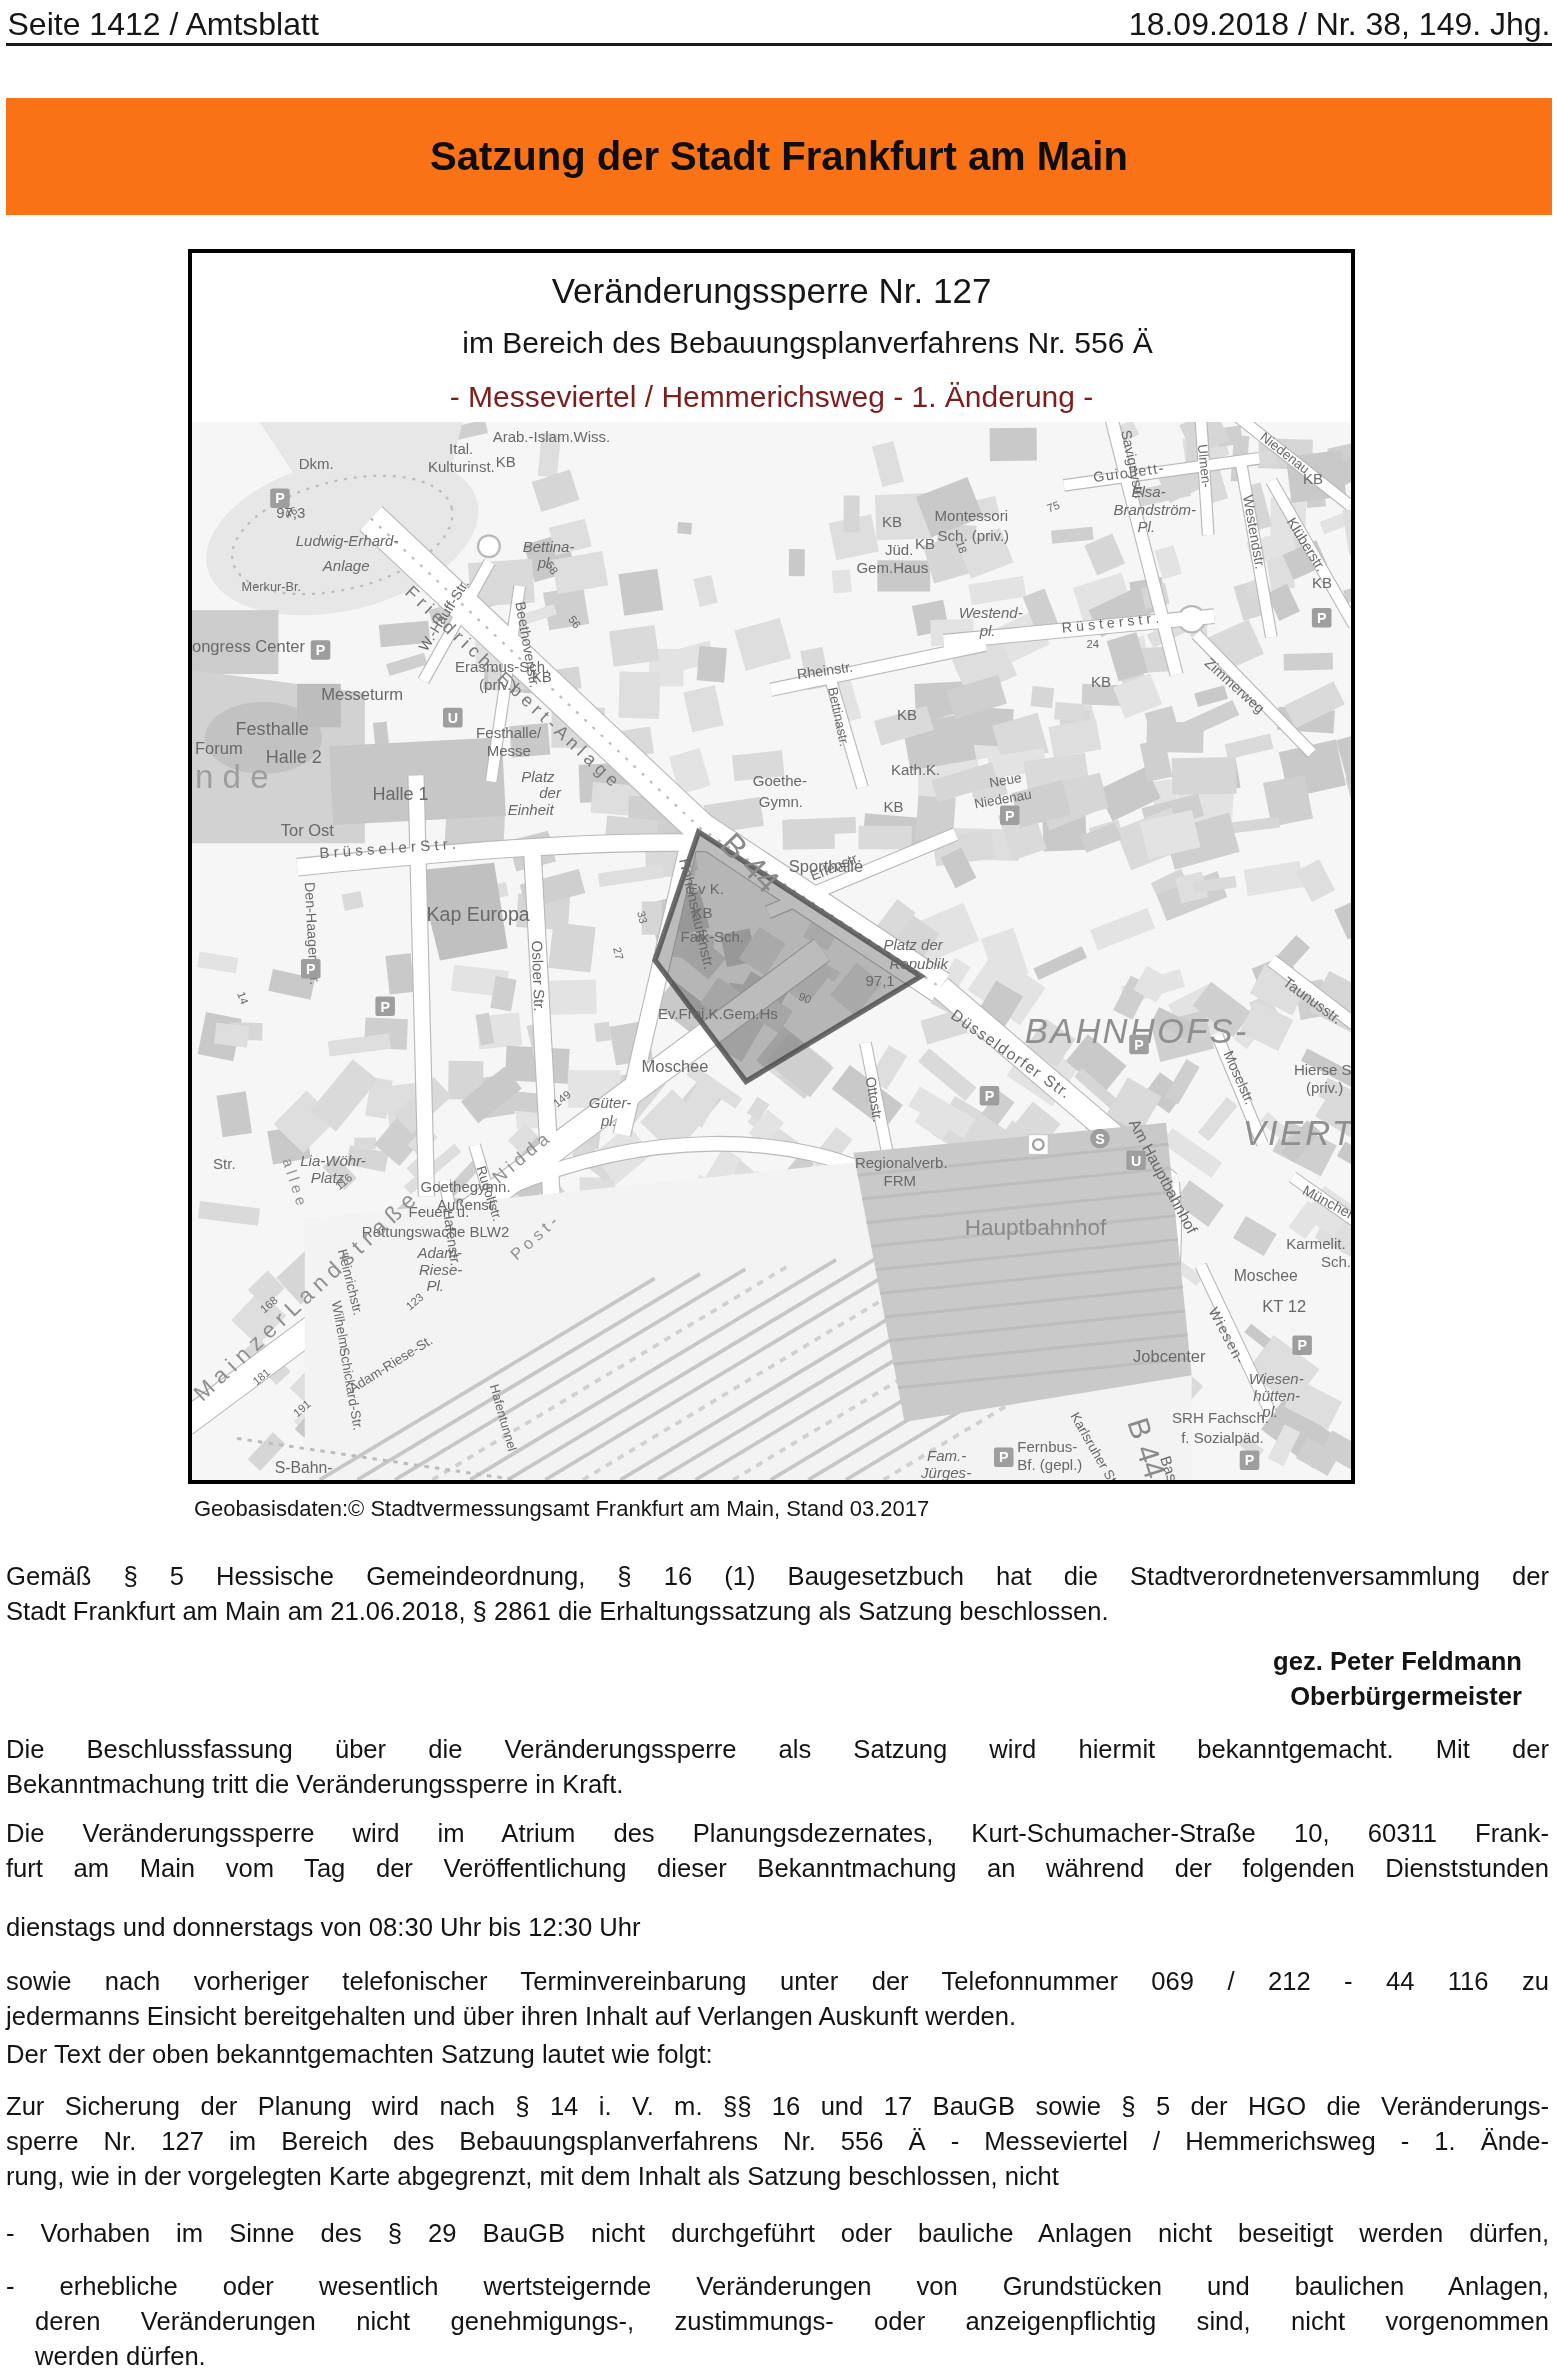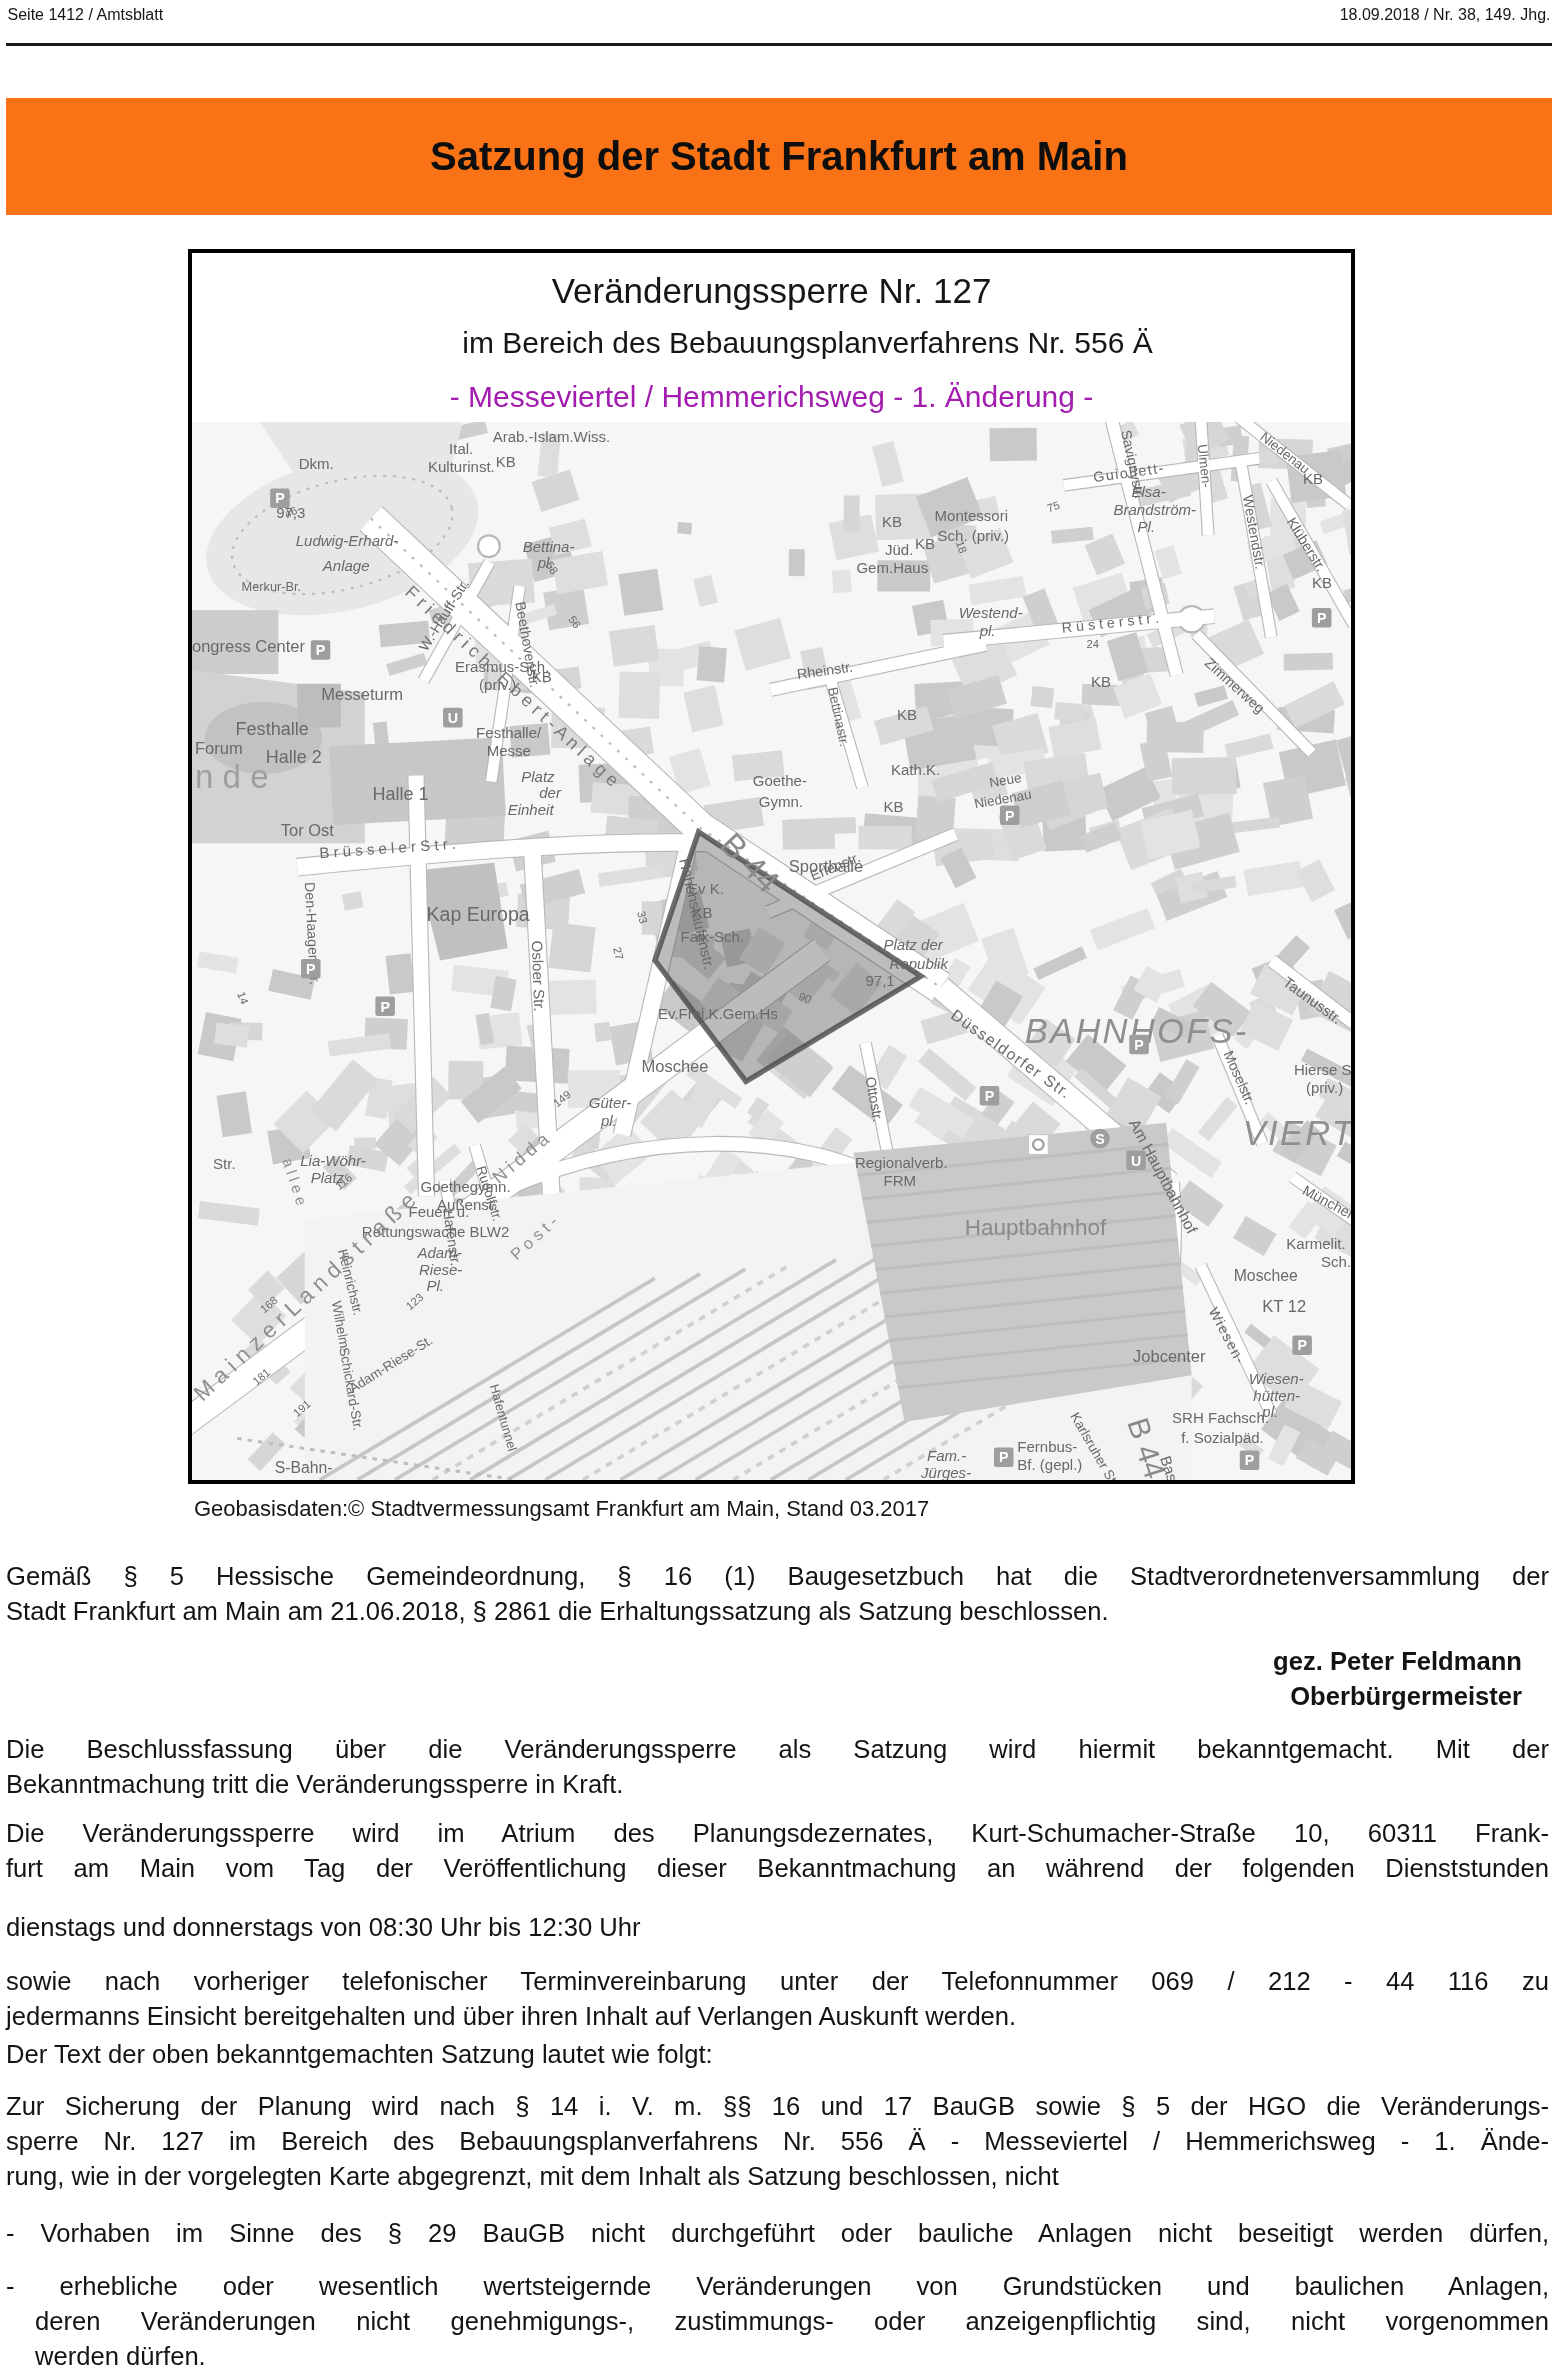--- a/index.html
+++ b/index.html
@@ -1,28 +1,28 @@
 <!DOCTYPE html>
 <html style="font-size:12px"><head>
 <meta charset="utf-8">
 <style>
   html,body{margin:0;padding:0;background:#e9e9e9;}
   .page{position:relative;width:1558px;height:2377px;background:#ffffff;
         font-family:"Liberation Sans",sans-serif;color:#111;overflow:hidden;}
   .hdr{position:absolute;top:6px;left:7.5px;right:7.5px;display:flex;
-       justify-content:space-between;font-size:16px;color:#161616;}
+       justify-content:space-between;font-size:32px;color:#161616;}
   .hrule{position:absolute;top:43px;left:6px;right:6px;height:3px;background:#1a1a1a;}
   .banner{position:absolute;top:98px;left:6px;right:6px;height:117px;
           display:flex;align-items:center;justify-content:center;}
   .banner span{font-size:40px;font-weight:bold;color:#0e0e0e;}
   .nbox{position:absolute;top:249px;left:188px;width:1159px;height:1227px;
         border:4.5px solid #000;background:#fff;}
   .nb1{position:absolute;top:18px;left:0;width:100%;text-align:center;font-size:35px;color:#161616;}
   .nb2{position:absolute;top:73px;left:0;width:100%;text-align:center;font-size:30px;color:#161616;margin-left:36px;}
-  .nb3{position:absolute;top:127px;left:0;width:100%;text-align:center;font-size:30px;color:#a21caf;}
+  .nb3{position:absolute;top:127px;left:0;width:100%;text-align:center;font-size:30px;color:#7f1d1d;}
   .mapwrap{position:absolute;top:169px;left:0;width:1159px;height:1058px;overflow:hidden;background:#f6f6f6;}
   .caption{position:absolute;top:1496px;left:194px;font-size:22px;color:#161616;}
   .body{position:absolute;top:1559px;left:6px;width:1543px;font-size:25.6px;line-height:35px;color:#141414;}
   .para{margin:0;}
   .jl{display:block;text-align:justify;text-align-last:justify;}
   .ll{display:block;text-align:left;}
   .ind{margin-left:29px;}
   .sig{text-align:right;padding-right:27px;font-weight:bold;}
   .sig span{display:block;}
   svg text{font-family:"Liberation Sans",sans-serif;}

